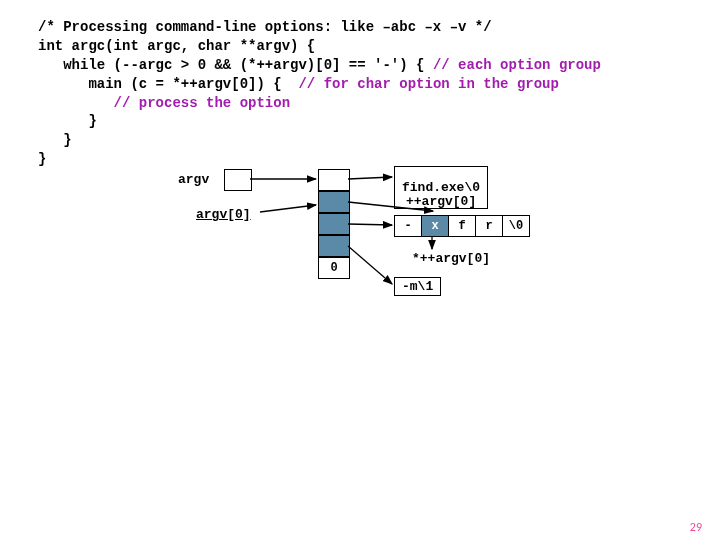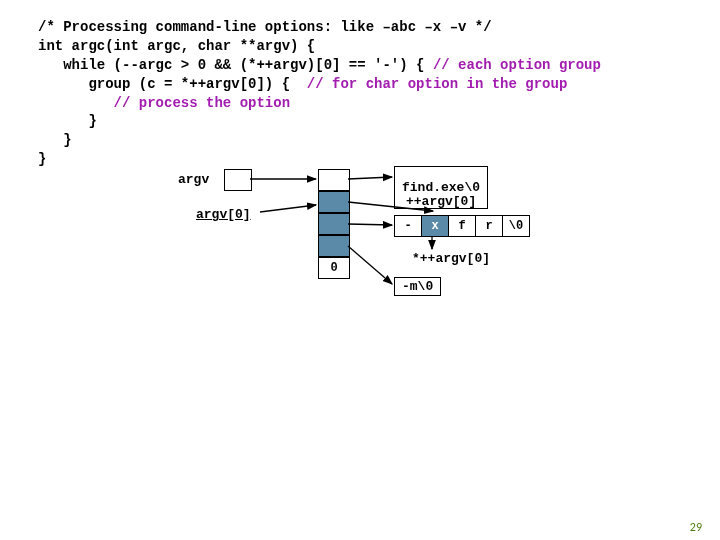--- a/index.html
+++ b/index.html
@@ -67,33 +67,33 @@
     position: absolute;
     top: 0;
     left: 0;
     pointer-events: none;
   }
   .pagenum {
     position: absolute;
     right: 18px;
     bottom: 6px;
     font-size: 12px;
-    color: #4d7c0f;
+    color: #ec4899;
     font-family: Calibri, Arial, sans-serif;
   }
 </style>
 </head>
 <body>
 
 <div class="slide">
 
   <div class="code"><span>/* Processing command-line options: like –abc –x –v */</span>
 <span>int argc(int argc, char **argv) {</span>
 <span>   while (--argc &gt; 0 &amp;&amp; (*++argv)[0] == '-') { </span><span class="green">// each option group</span>
-<span>      group (c = </span><span class="bold">*++argv[0]</span><span>) {  </span><span class="green">// for char option in the group</span>
+<span>      main (c = </span><span class="bold">*++argv[0]</span><span>) {  </span><span class="green">// for char option in the group</span>
 <span class="green">         // process the option</span>
 <span>      }</span>
 <span>   }</span>
 <span>}</span></div>
 
   <div class="diagram">
 
     <span class="label" style="left:140px; top:3px;">argv</span>
     <span class="label" style="left:158px; top:38px;text-decoration:underline;">argv[0]</span>
 
@@ -124,21 +124,21 @@
     <div class="cellrow" style="left:356px; top:46px;">
       <div class="cell first">-</div>
       <div class="cell shade">x</div>
       <div class="cell">f</div>
       <div class="cell">r</div>
       <div class="cell">\0</div>
     </div>
 
     <span class="label" style="left:374px; top:82px;">*++argv[0]</span>
 
-    <span class="label" style="left:356px; top:108px; border:1px solid #000; padding:1px 7px;">-m\0</span>
+    <span class="label" style="left:356px; top:108px; border:1px solid #000; padding:1px 7px;">-m\1</span>
 
     <svg width="640" height="160">
       <defs>
         <marker id="ah" markerWidth="8" markerHeight="8" refX="7" refY="3" orient="auto">
           <path d="M0,0 L8,3 L0,6 Z" fill="#000"></path>
         </marker>
       </defs>
 
       <line x1="212" y1="10" x2="278" y2="10" stroke="#000" stroke-width="1.3" marker-end="url(#ah)"></line>
 

